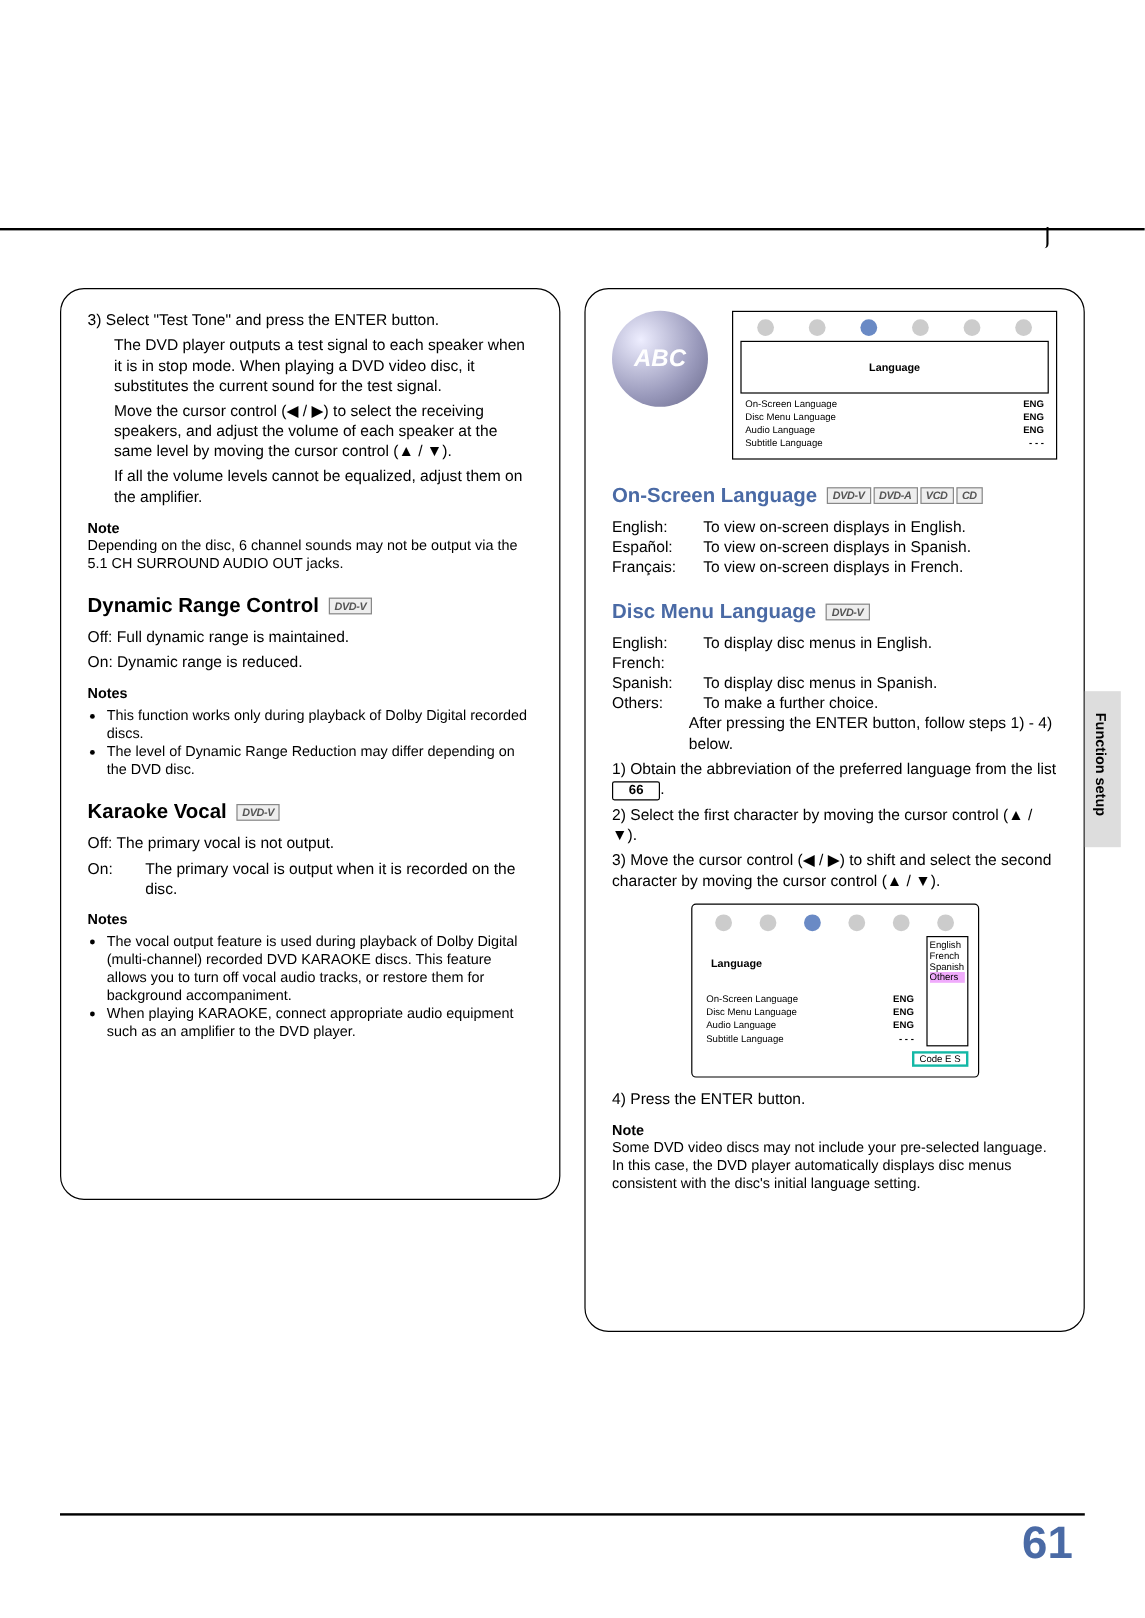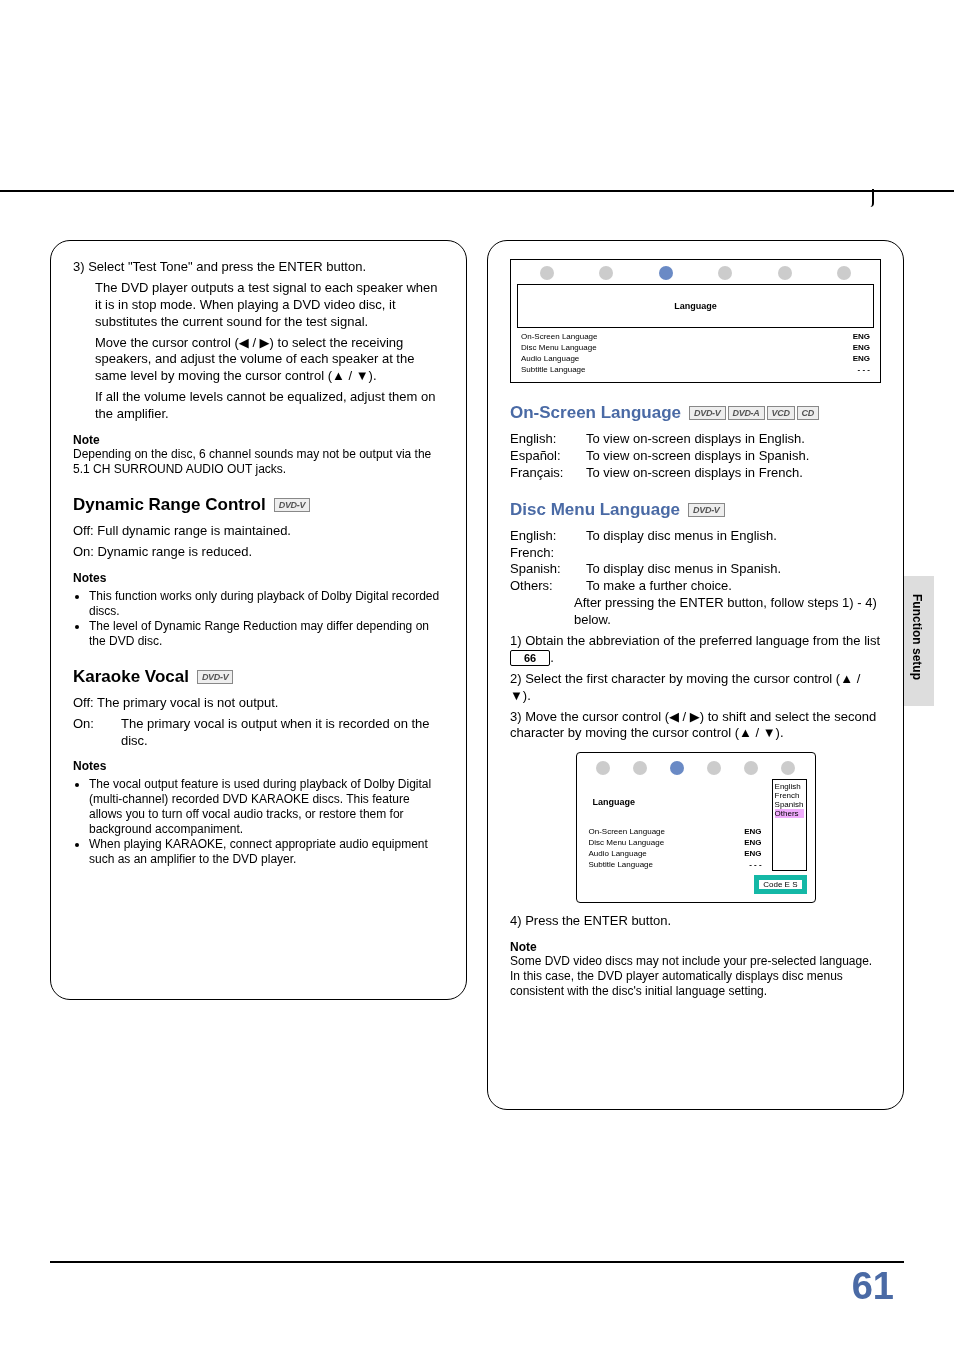--- a/index.html
+++ b/index.html
@@ -88,21 +88,21 @@
     width: 240px;
     padding: 8px;
     font-size: 9px;
   }
   .icon-row { display:flex; justify-content:space-around; margin-bottom:4px; }
   .icon-mini { width:14px; height:14px; background:#ccc; border-radius:50%; }
   .lang-hd { text-align:center; font-weight:bold; font-size:9px; border:1px solid #000; margin:2px 0; padding:16px; }
   .lang-tbl { width:100%; font-size:8px; }
   .lang-tbl td { padding:0 2px; }
   .lang-tbl .val { font-weight:bold;text-align:right; }
-  .code-box { float:right; border:5px solid #14b8a6; padding:0 4px; font-size:8px; margin-top:4px; }
+  .code-box { float:right; border:2px solid #14b8a6; padding:0 4px; font-size:8px; margin-top:4px; }
   .side-tab {
     position: absolute;
     right: 30px;
     top: 594px;
     writing-mode: vertical-rl;
     font-weight: bold;
     font-size: 12px;
   }
   .side-tab-bg {
     position:absolute;
@@ -192,20 +192,23 @@
     </div>
     <div class="note-hd">Notes</div>
     <ul class="bullets">
       <li>The vocal output feature is used during playback of Dolby Digital (multi-channel) recorded DVD KARAOKE discs. This feature allows you to turn off vocal audio tracks, or restore them for background accompaniment.</li>
       <li>When playing KARAOKE, connect appropriate audio equipment such as an amplifier to the DVD player.</li>
     </ul>
   </div>
 
   <div class="col col-right">
     <div class="top-illus">
+      <div class="globe">
+          <span>ABC</span>
+        </div>
       <div class="top-osd">
         <div class="icon-row">
           <span class="icon-mini"></span>
           <span class="icon-mini"></span>
           <span class="icon-mini" style="background:#6a8ac5"></span>
           <span class="icon-mini"></span>
           <span class="icon-mini"></span>
           <span class="icon-mini"></span>
         </div>
         <div class="lang-hd">Language</div>

